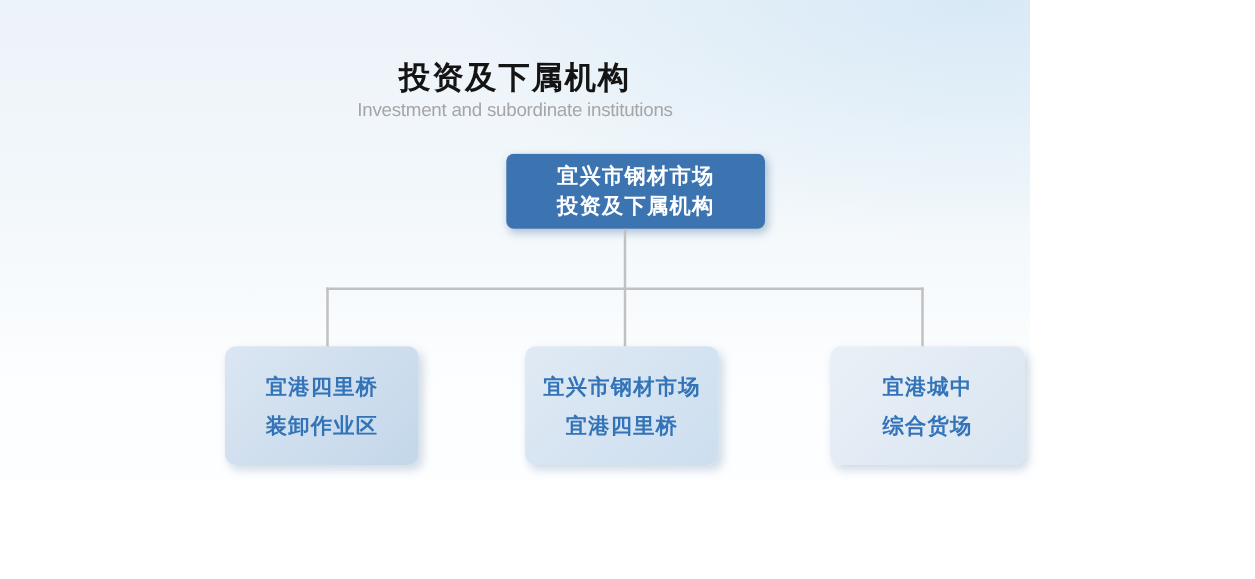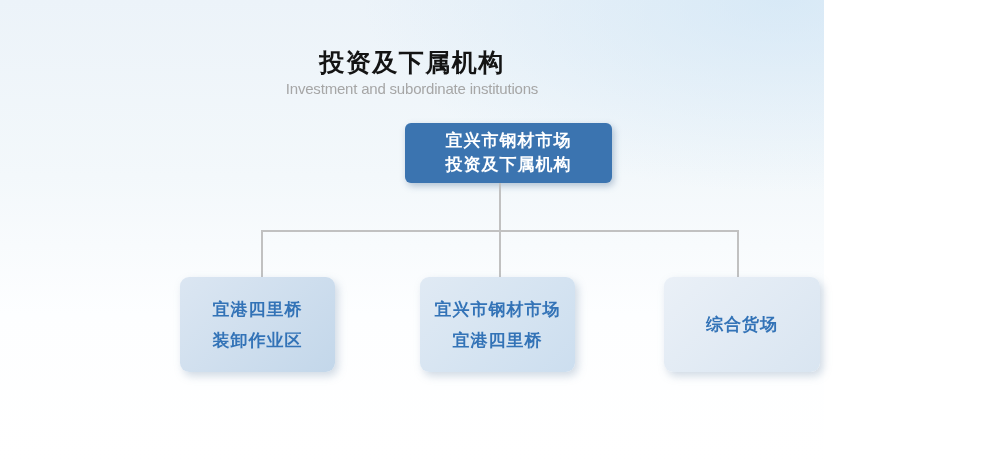--- a/index.html
+++ b/index.html
@@ -116,16 +116,17 @@
     <div class="line">宜港四里桥</div>
     <div class="line">装卸作业区</div>
   </div>
 
   <div class="child-box child-2">
     <div class="line">宜兴市钢材市场</div>
     <div class="line">宜港四里桥</div>
   </div>
 
   <div class="child-box child-3">
+    <div class="line">宜港城中</div>
     <div class="line">综合货场</div>
   </div>
 
 </div>
 
 </body></html>

